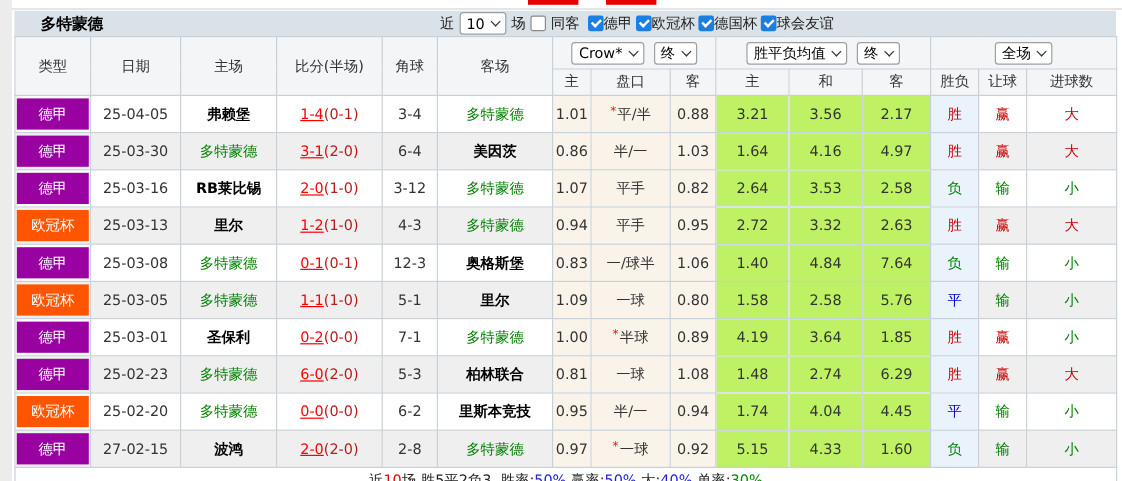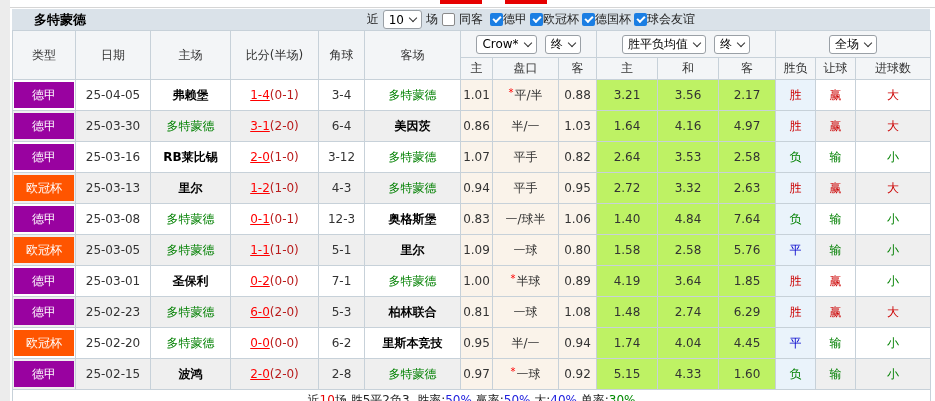--- a/index.html
+++ b/index.html
@@ -399,21 +399,21 @@
     <td class="avg">4.45</td>
     <td class="wl cls-b">平</td>
     <td class="cls-g">输</td>
     <td class="cls-g">小</td>
   </tr>
 
   <tr>
     <td class="lg">
       <div class="badge cls-de">德甲</div>
     </td>
-    <td>25-02-15</td>
+    <td>27-02-15</td>
     <td class="cls-plain">波鸿</td>
     <td>
       <span class="ft">2-0</span><span class="ht">(2-0)</span>
     </td>
     <td>2-8</td>
     <td class="cls-team">多特蒙德</td>
     <td class="asia">0.97</td>
     <td class="asia">
       <span class="star">*</span><span>一球</span>
     </td>

